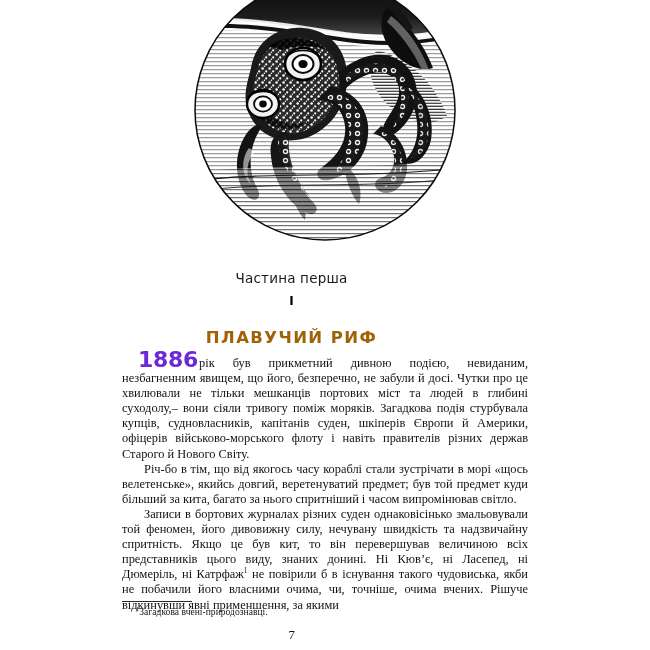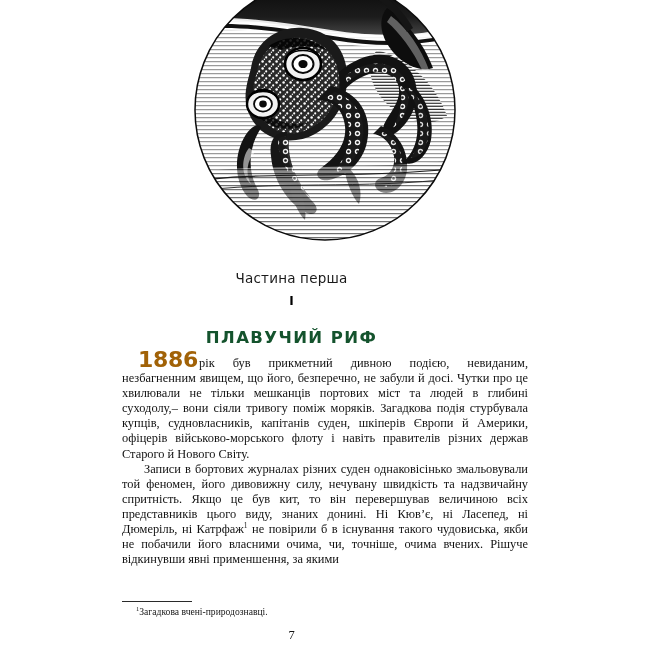--- a/index.html
+++ b/index.html
@@ -51,21 +51,21 @@
   }
   .chapter-title {
     position: absolute;
     left: 0; right: 0;
     top: 317px;
     text-align: center;
     font-family: "DejaVu Sans", "Liberation Sans", sans-serif;
     font-size: 16.5px;
     font-weight: 700;
     letter-spacing: 1.4px;
-    color: #14532d;
+    color: #a16207;
   }
 
   
   #textblock {
     position: absolute;
     left: 122px;
     top: 352px;
     width: 406px;
     font-size: 12.4px;
     line-height: 15.1px;
@@ -80,21 +80,21 @@
   }
   #textblock p.first {
     text-indent: 0;
   }
   .dropnum {
     font-family: "DejaVu Sans", "Liberation Sans", sans-serif;
     font-weight: 700;
     font-size: 22px;
     line-height: 15px;
     letter-spacing: -0.3px;
-    color: #a16207;
+    color: #6d28d9;
     padding-left: 16px;
     padding-right: 1px;
     vertical-align: baseline;
   }
   sup.fn-ref {
     font-size: 7.5px;
     vertical-align: super;
     line-height: 0;
   }
 
@@ -240,20 +240,21 @@
       <circle cx="134" cy="134" r="130" fill="none" stroke="#0b0b0b" stroke-width="1.5"></circle>
     </svg>
   </div>
 
   <div class="part-label">Частина перша</div>
   <div class="chapter-number">I</div>
   <h1 class="chapter-title">ПЛАВУЧИЙ РИФ</h1>
 
   <div id="textblock">
     <p class="first"><span class="dropnum">1886</span><span>рік був прикметний дивною подією, невиданим, незбагненним явищем, що його, безперечно, не забули й досі. Чутки про це хвилювали не тільки мешканців портових міст та людей в глибині суходолу,– вони сіяли тривогу поміж моряків. Загадкова подія стурбувала купців, судновласників, капітанів суден, шкіперів Європи й Америки, офіцерів військово-морського флоту і навіть правителів різних держав Старого й Нового Світу.</span></p>
+    <p>Річ-бо в тім, що від якогось часу кораблі стали зустрічати в морі «щось велетенське», якийсь довгий, веретенуватий предмет; був той предмет куди більший за кита, багато за нього спритніший і часом випромінював світло.</p>
     <p><span>Записи в бортових журналах різних суден однаковісінько змальовували той феномен, його дивовижну силу, нечувану швидкість та надзвичайну спритність. Якщо це був кит, то він перевершував величиною всіх представників цього виду, знаних донині. Ні Кюв’є, ні Ласепед, ні Дюмеріль, ні Катрфаж</span><sup class="fn-ref">1</sup><span> не повірили б в існування такого чудовиська, якби не побачили його власними очима, чи, точніше, очима вчених. Рішуче відкинувши явні применшення, за якими</span></p>
   </div>
 
   <div id="footnote-rule"></div>
   <div id="footnote"><sup>1</sup><span>Загадкова вчені-природознавці.</span></div>
 
   <div id="page-number">7</div>
 
 </div>
 

